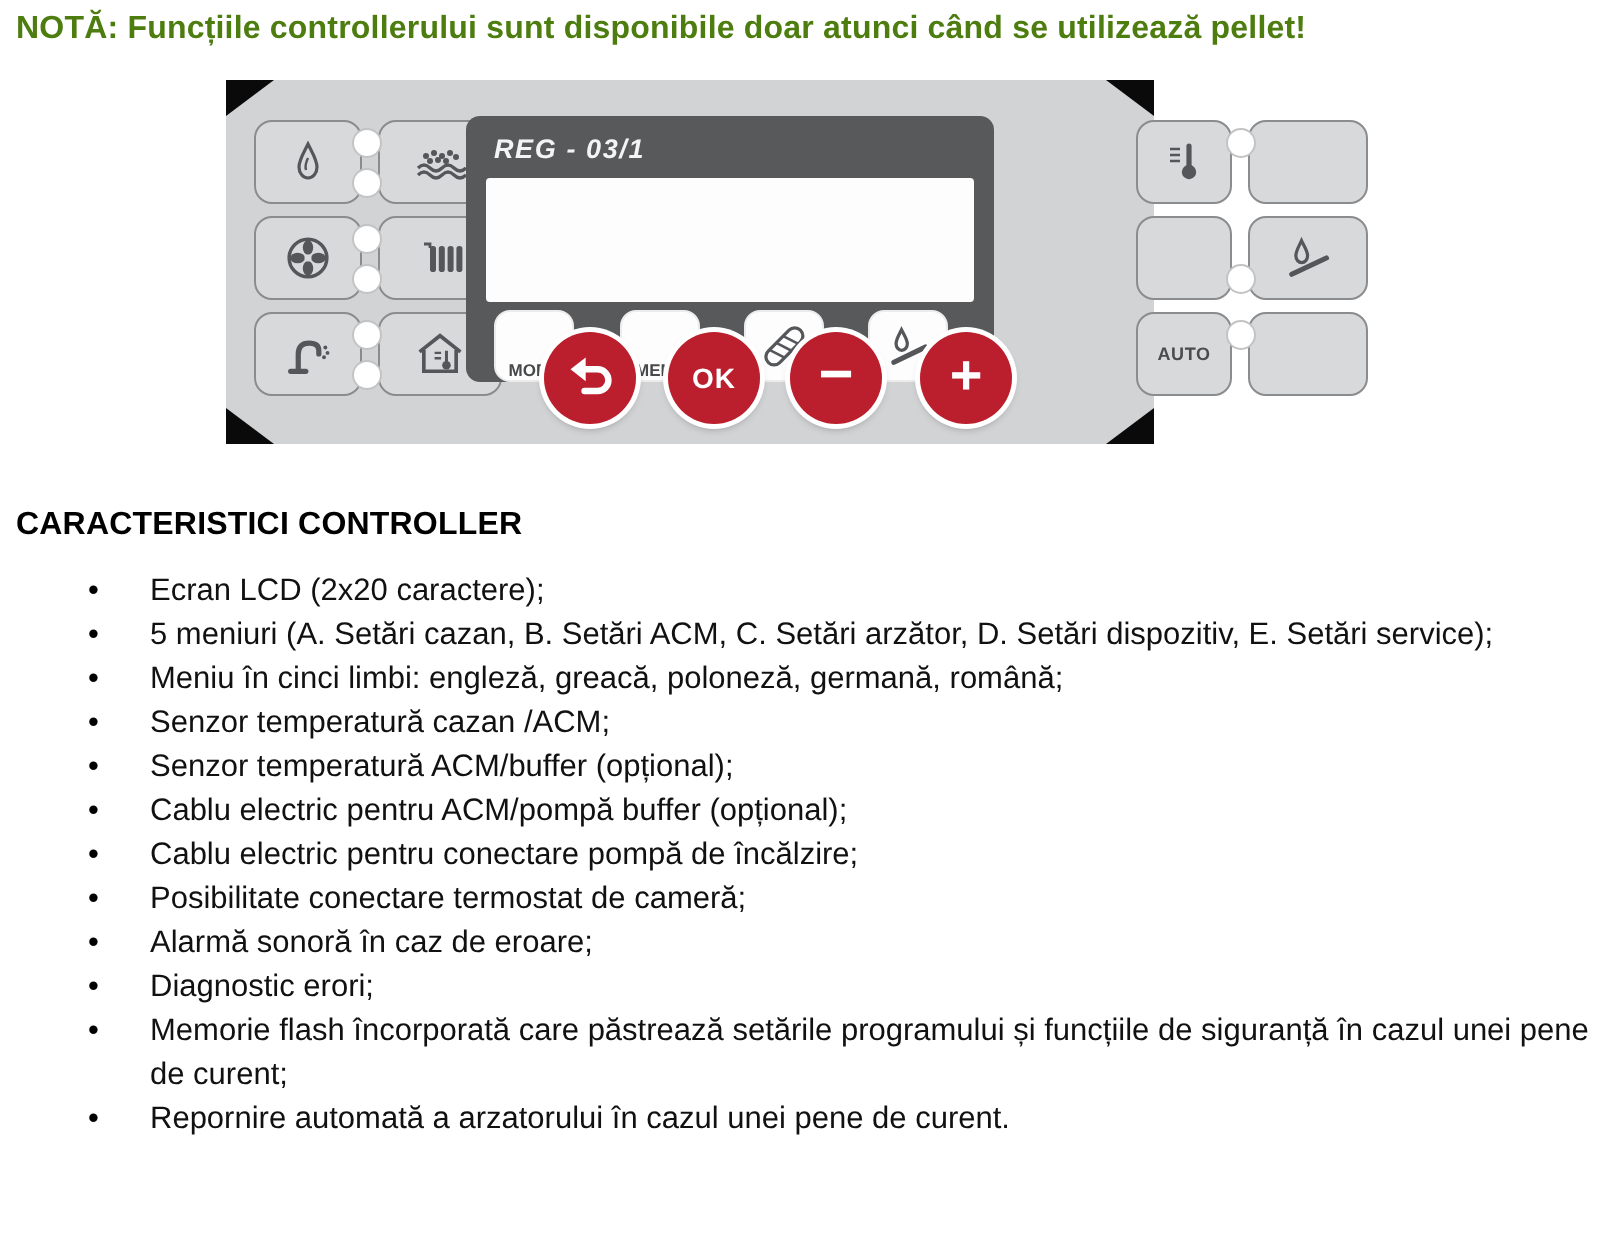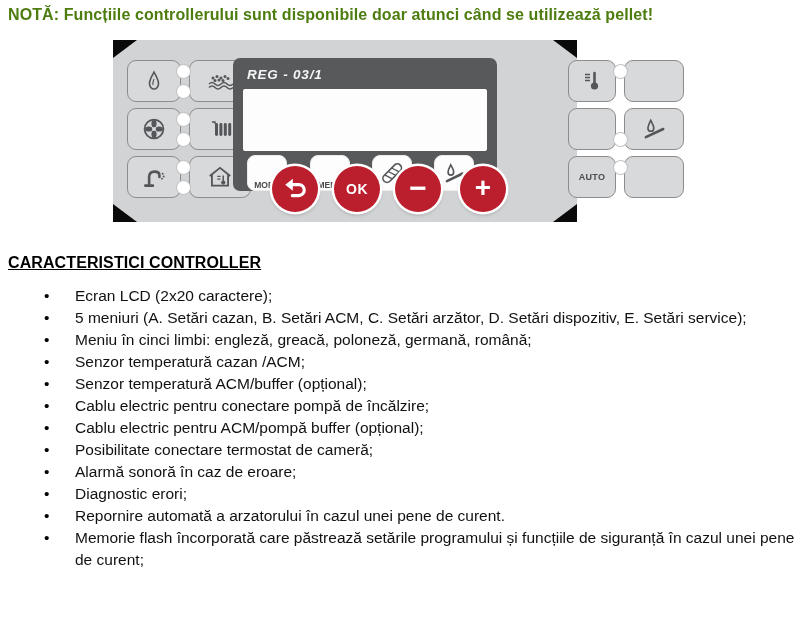--- a/index.html
+++ b/index.html
@@ -79,21 +79,20 @@
   }
   .rbtn.r-back{left:39px;top:108px;}
   .rbtn.r-ok{left:101px;top:108px;font-size:14px;font-weight:bold;letter-spacing:0.5px;}
   .rbtn.r-minus{left:162px;top:108px;font-size:30px;font-weight:bold;padding-bottom:3px;box-sizing:border-box;}
   .rbtn.r-plus{left:227px;top:108px;font-size:28px;font-weight:bold;padding-bottom:2px;box-sizing:border-box;}
 
   
   .heading{
     position:absolute;left:8px;top:254px;font-size:16px;font-weight:bold;color:#000;
     letter-spacing:0.1px;
-    text-decoration:underline;
   }
   ul.features{
     position:absolute;left:0;top:285px;width:724px;
     margin:0;padding:0 0 0 75px;list-style:none;
   }
   ul.features li{
     position:relative;font-size:15.5px;line-height:22px;color:#111;
   }
   ul.features li::before{
     content:"\2022";position:absolute;left:-31px;top:0;
@@ -290,22 +289,22 @@
   </div>
 
   <div class="heading">CARACTERISTICI CONTROLLER</div>
 
   <ul class="features">
     <li>Ecran LCD (2x20 caractere);</li>
     <li>5 meniuri (A. Setări cazan, B. Setări ACM, C. Setări arzător, D. Setări dispozitiv, E. Setări service);</li>
     <li>Meniu în cinci limbi: engleză, greacă, poloneză, germană, română;</li>
     <li>Senzor temperatură cazan /ACM;</li>
     <li>Senzor temperatură ACM/buffer (opțional);</li>
+    <li>Cablu electric pentru ACM/pompă buffer (opțional);</li>
     <li>Cablu electric pentru conectare pompă de încălzire;</li>
-    <li>Cablu electric pentru ACM/pompă buffer (opțional);</li>
     <li>Posibilitate conectare termostat de cameră;</li>
     <li>Alarmă sonoră în caz de eroare;</li>
     <li>Diagnostic erori;</li>
+    <li>Memorie flash încorporată care păstrează setările programului și funcțiile de siguranță în cazul unei pene de curent;</li>
     <li>Repornire automată a arzatorului în cazul unei pene de curent.</li>
-    <li>Memorie flash încorporată care păstrează setările programului și funcțiile de siguranță în cazul unei pene de curent;</li>
   </ul>
 
 </div>
 
 </body></html>

